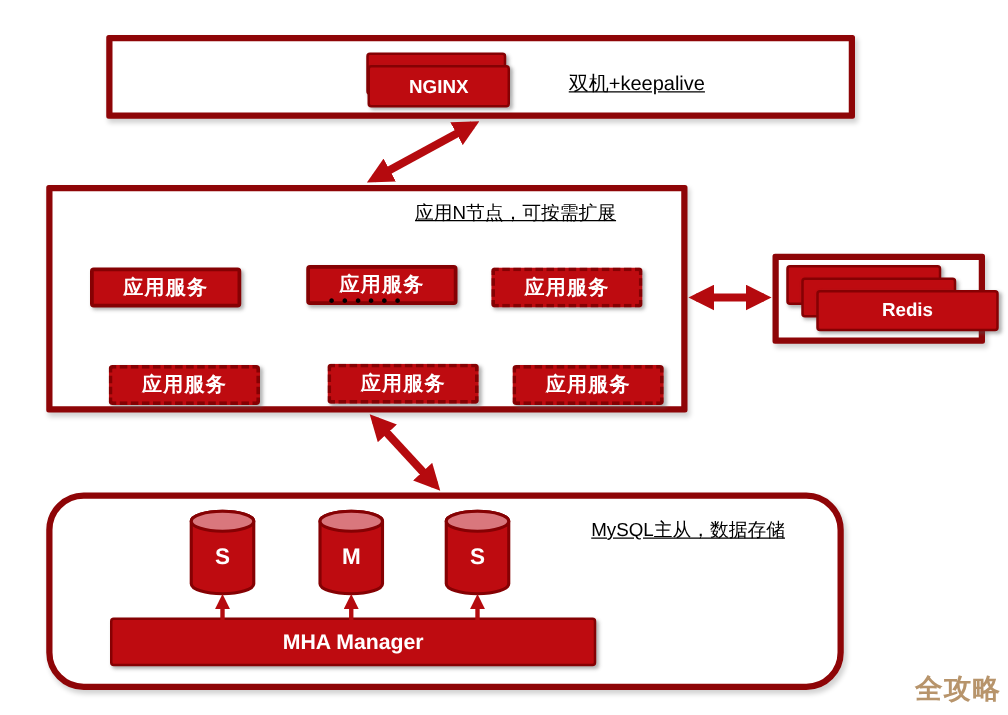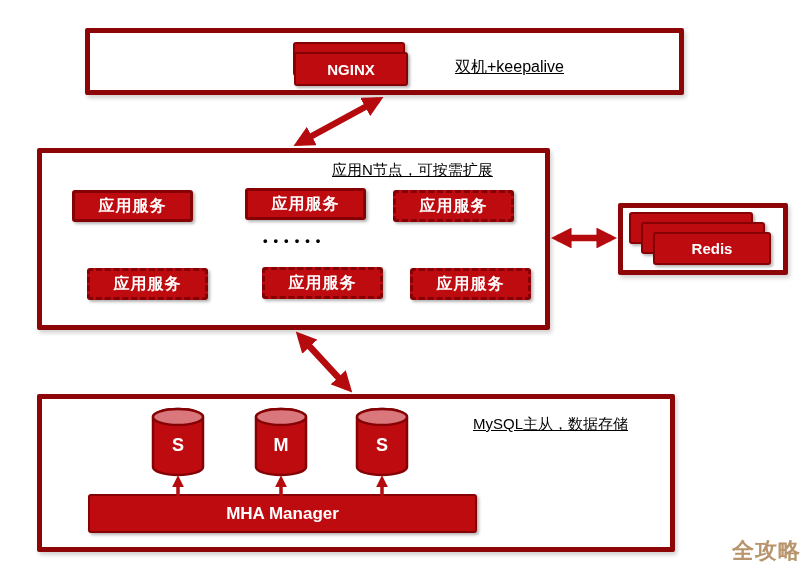--- a/index.html
+++ b/index.html
@@ -16,21 +16,21 @@
   .redbox {
     position:absolute; box-sizing:border-box;
     background:var(--box-fill, #BE0B10);
     border:3px solid var(--box-border, #850103);
     border-radius:3px;
     color:#fff; font-weight:bold; text-align:center;
     display:flex; align-items:center; justify-content:center;
     box-shadow:2px 2px 3px rgba(90,90,90,0.45);
   }
   .stackbox { border-width:2.5px; }
-  .app-node { width:121px; height:32px; font-size:16px; letter-spacing:1px; }
+  .app-node { width:121px; height:32px; font-size:16px; letter-spacing:1px;margin-top:24px; }
   .app-node.dashed { border-style:dashed; }
   .caption {
     position:absolute; color:#000; font-size:15px; white-space:nowrap;text-decoration:underline;
   }
   .dots {
     position:absolute; color:#000; font-weight:bold; font-size:13px;
     letter-spacing:6px; white-space:nowrap;
   }
   .cyl { position:absolute; }
   .cyl-body { fill:var(--box-fill, #BE0B10); stroke:var(--box-border, #850103); stroke-width:2.5; }
@@ -81,26 +81,26 @@
       <span>应用服务</span>
     </div>
     <div class="redbox app-node dashed" style="left:368px; top:115px;">
       <span>应用服务</span>
     </div>
   </div>
 
   <div class="container" style="left:618px; top:203px; width:170px; height:72px;">
     <div class="redbox stackbox" style="left:6px; top:4px; width:124px; height:32px;"></div>
     <div class="redbox stackbox" style="left:18px; top:14px; width:124px; height:32px;"></div>
-    <div class="redbox stackbox" style="left:30px; top:24px; width:118px; height:33px; font-size:15px;text-align:center;">
+    <div class="redbox stackbox" style="left:30px; top:24px; width:146px; height:33px; font-size:15px;text-align:center;">
       <span>Redis</span>
     </div>
   </div>
 
-  <div class="container" style="left:37px; top:394px; width:638px; height:158px;">
+  <div class="container" style="left:37px; top:394px; width:638px; height:158px;border-radius:30px;">
     <div class="caption" style="left:431px; top:16px;">MySQL主从，数据存储</div>
 
     <svg class="cyl" style="left:109px; top:8px;" width="54" height="72" viewBox="0 0 54 72">
       <path class="cyl-body" d="M2,10 L2,60 A25,8 0 0 0 52,60 L52,10 A25,8 0 0 0 2,10 Z"></path>
       <ellipse class="cyl-top" cx="27" cy="10" rx="25" ry="8"></ellipse>
       <text class="cyl-label" x="27" y="44">S</text>
     </svg>
     <svg class="cyl" style="left:212px; top:8px;" width="54" height="72" viewBox="0 0 54 72">
       <path class="cyl-body" d="M2,10 L2,60 A25,8 0 0 0 52,60 L52,10 A25,8 0 0 0 2,10 Z"></path>
       <ellipse class="cyl-top" cx="27" cy="10" rx="25" ry="8"></ellipse>

